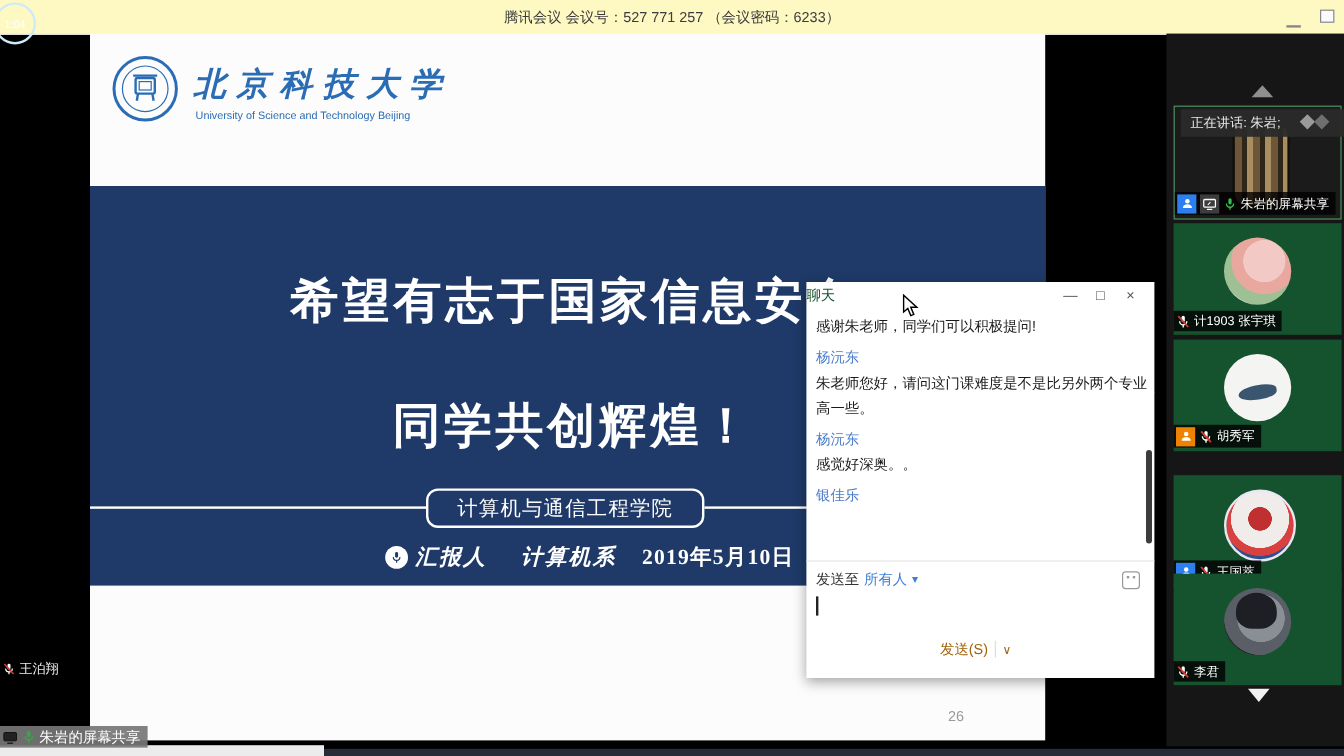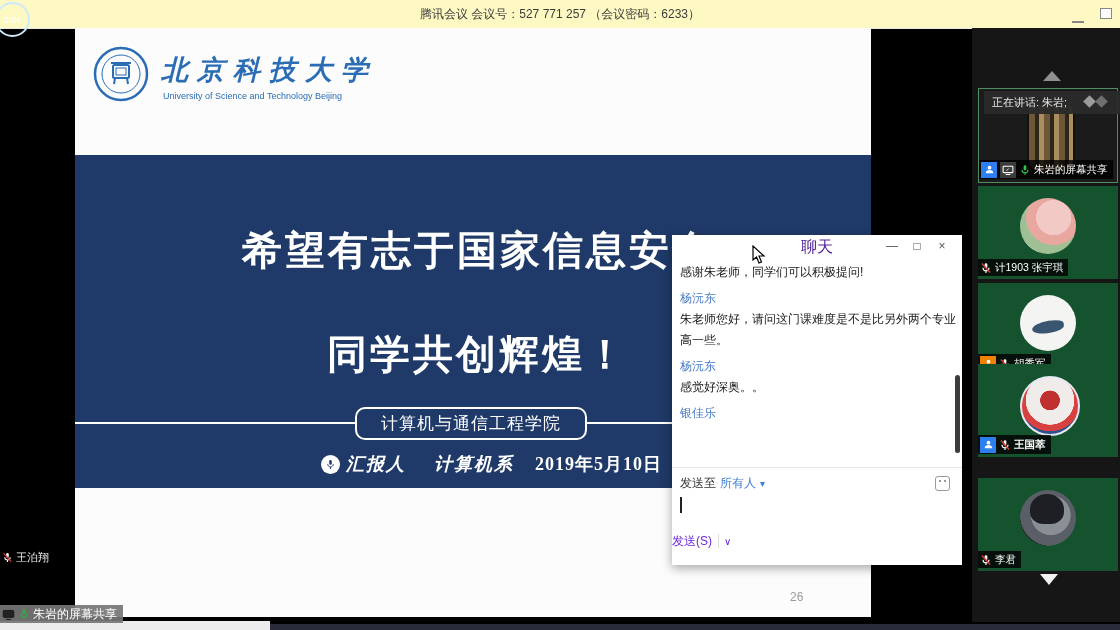--- a/index.html
+++ b/index.html
@@ -45,38 +45,38 @@
               font-weight:bold;font-size:18px;letter-spacing:1px;}
   #page-num{left:715px;top:562px;color:#9a9a9a;font-size:12px;}
 
   
   #collapse{left:958px;top:318px;color:#8a8a8a;font-size:14px;z-index:6;}
 
   
   #chat{left:672px;top:235px;width:290px;height:330px;background:#fff;z-index:10;
         box-shadow:0 3px 10px rgba(0,0,0,0.35);font-size:12px;color:#1a1a1a;}
   #chat-titlebar{left:0;top:0;width:290px;height:23px;}
-  #chat-title{width:100%;text-align:center;line-height:23px;font-size:16px;color:#4c1d95;}
+  #chat-title{width:100%;text-align:left;line-height:23px;font-size:12px;color:#14532d;}
   .chat-ctl{top:4px;font-size:12px;color:#555;width:16px;text-align:center;}
   #chat-min{left:212px;}
   #chat-max{left:237px;}
   #chat-close{left:262px;}
   #chat-msgs{left:0;top:25px;width:282px;padding:2px 4px 0 8px;line-height:21px;}
   .msg-name{color:#4a7cc7;margin-top:5px;}
   .msg-text{color:#1a1a1a;}
   #chat-scrollthumb{left:283px;top:140px;width:5px;height:78px;background:#3c3c3c;border-radius:3px;}
   #chat-footer-divider{left:0;top:232px;width:290px;height:1px;background:#e6e6e6;}
   #send-to-row{left:8px;top:240px;display:flex;align-items:center;gap:4px;}
   #send-to-label{color:#333;}
   #send-to-value{color:#3d7fd6;}
   #send-to-caret{color:#3d7fd6;font-size:10px;}
   #emoji-btn{left:263px;top:241px;width:13px;height:13px;border:1.3px solid #9a9a9a;border-radius:3px;}
   #emoji-btn:before{content:"";position:absolute;left:2.5px;top:3px;width:2px;height:2px;background:#9a9a9a;box-shadow:5px 0 0 #9a9a9a;}
   #input-caret{left:8px;top:262px;width:1.5px;height:16px;background:#222;}
-  #send-row{left:0px;top:298px;width:282px;text-align:left;color:#6d28d9;}
+  #send-row{left:0px;top:298px;width:282px;text-align:center;color:#a16207;}
   #send-label{padding-right:6px;border-right:1px solid #ddd;}
   #send-chevron{padding-left:5px;font-size:10px;}
 
   
   #cursor{left:752px;top:245px;z-index:20;}
 
   
   #sidebar{left:972px;top:28px;width:148px;height:594px;background:#161616;}
   .tri{width:0;height:0;border-left:9px solid transparent;border-right:9px solid transparent;}
   #up-arrow{left:1043px;top:71px;border-bottom:10px solid #8f8f8f;z-index:8;}
@@ -84,21 +84,21 @@
   #speaking-banner{left:984px;top:91px;width:136px;height:23px;background:rgba(42,42,42,0.95);
                    display:flex;align-items:center;z-index:7;color:#e8e8e8;font-size:11px;padding-left:8px;box-sizing:border-box;}
   .diamond{width:9px;height:9px;transform:rotate(45deg);}
   #sb-d1{left:1085px;top:97px;background:#9a9a9a;z-index:8;}
   #sb-d2{left:1097px;top:97px;background:#6f6f6f;z-index:8;}
 
   .tile{left:978px;width:140px;height:93px;background:#14532d;}
   #tile-0{top:88px;height:95px;border:1.5px solid #4d8f5f;box-sizing:border-box;background:#1b1b1b;}
   #tile-1{top:186px;}
   #tile-2{top:283px;}
-  #tile-3{top:364px;font-weight:bold;}
+  #tile-3{top:396px;}
   #tile-4{top:478px;}
   .tile-label{position:absolute;left:0;bottom:3px;display:flex;align-items:center;gap:3px;
               background:rgba(0,0,0,0.8);color:#fff;font-size:10.5px;padding:1.5px 5px 1.5px 2px;white-space:nowrap;}
   .badge{width:16px;height:16px;display:flex;align-items:center;justify-content:center;flex:none;}
   .badge.blue{background:#2d7ff0;}
   .badge.orange{background:#ef8200;}
   .badge.dark{background:#3c3c3c;}
   .avatar{position:absolute;left:42px;top:12px;width:56px;height:56px;border-radius:50%;}
   #avatar-zhang{background:radial-gradient(circle at 60% 35%,#f2c9c4 0 35%,#e8a8a0 36% 55%,#9fbf95 56% 75%,#cfe3c8 76%);}
   #avatar-hu{background:#f4f4f2;}

